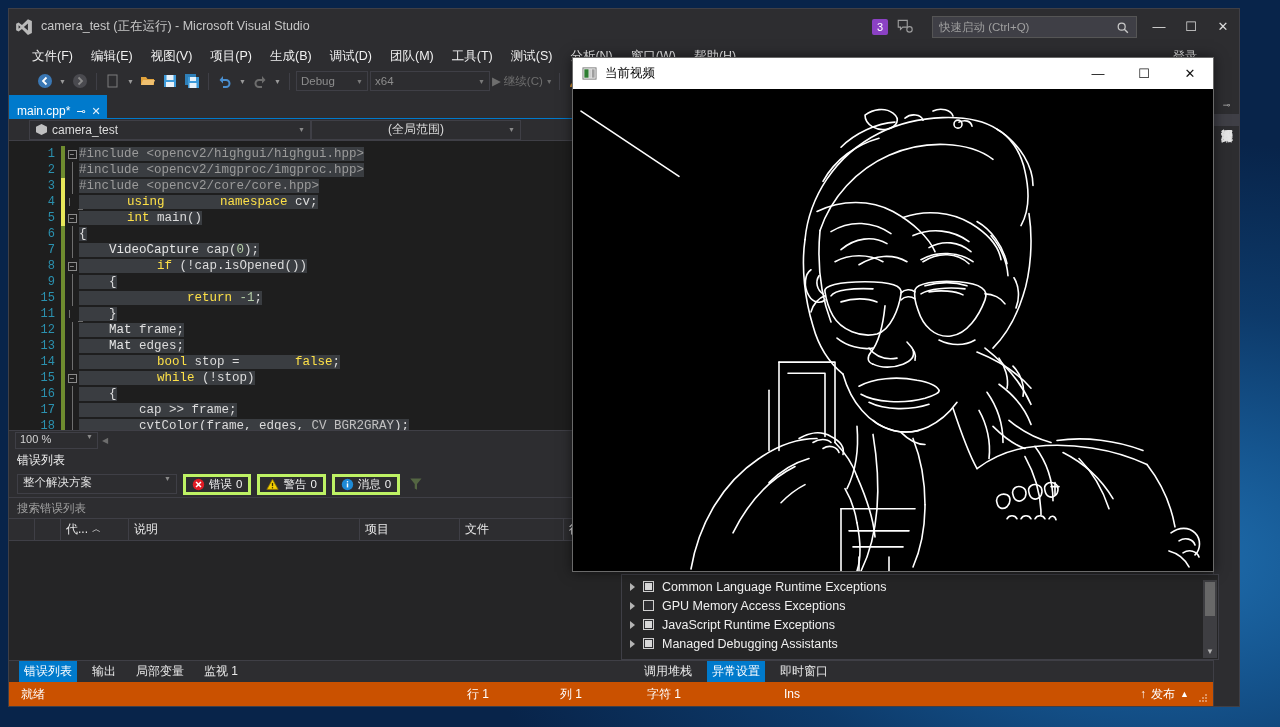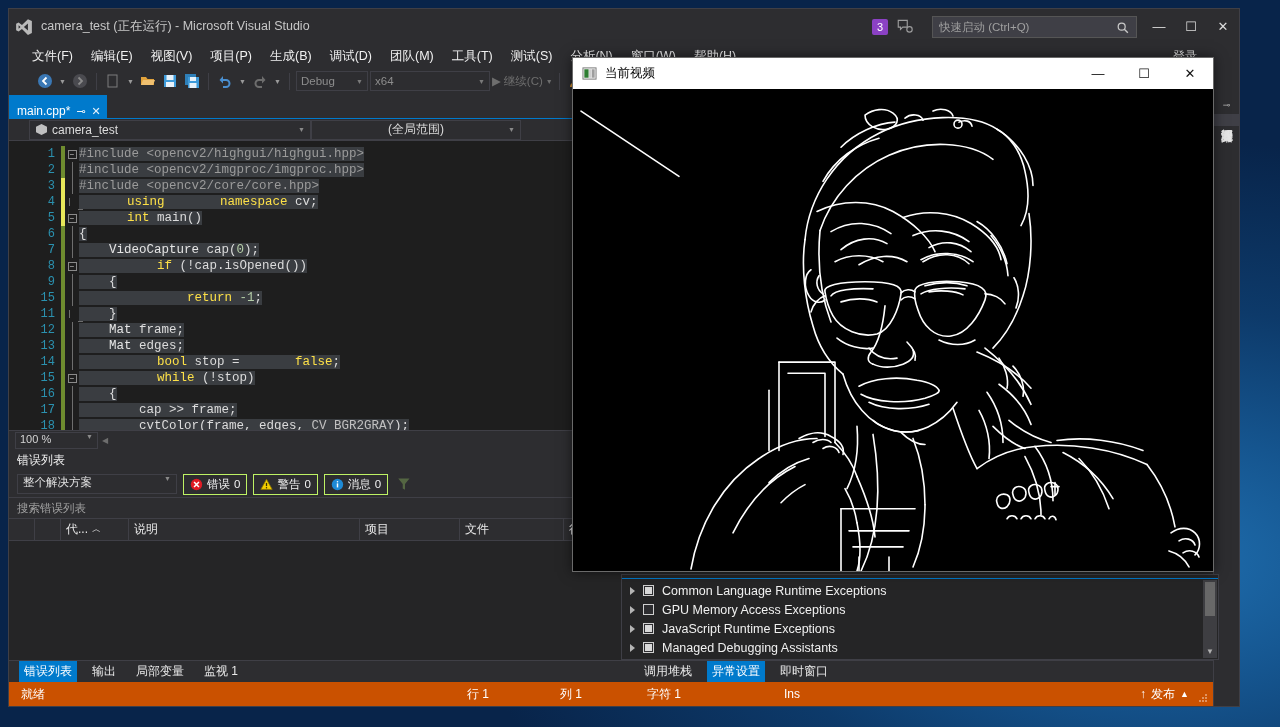--- a/index.html
+++ b/index.html
@@ -188,21 +188,21 @@
     height: 26px; display:flex; align-items:center; gap: 6px; padding: 0 8px;
     flex: 0 0 26px;
   }
   #scope-combo {
     width: 160px; height: 20px; background:#2d2d30; border:1px solid #3f3f46;
     color:#e0e0e0; font-size: 11.5px; display:flex; align-items:flex-start; padding:0 5px;
     position:relative;
   }
   #scope-combo .cb-arrow { position:absolute; right:5px; color:#8a8a8a; font-size:7px; }
   .sevbtn {
-    height: 21px; border: 1px solid #bef264; background:#2d2d30;
+    height: 21px; border: 3px solid #bef264; background:#2d2d30;
     display:flex; align-items:center; gap:4px; padding: 0 6px;
     font-size: 11.5px; color: #f1f1f1;
   }
   .sev-ico { width: 13px; height: 13px; }
   .filter-ico { width:18px;height:18px; opacity:.6; margin-left:2px;}
   #el-search {
     height: 20px; border-top: 1px solid #3f3f46; border-bottom: 1px solid #3f3f46;
     color: #a0a0a0; font-size: 11.5px; padding-left: 8px; display:flex; align-items:center;
     flex: 0 0 22px;
   }
@@ -232,21 +232,21 @@
     font-size: 12px; flex: 0 0 24px; position: relative;
   }
   #statusbar .ready { padding-left: 12px; }
   .sb-cell { position: absolute; }
   #sb-publish { position:absolute; right: 24px; display:flex; align-items:center; gap:5px;}
   #sb-grip { position:absolute; right:4px; bottom:2px; width:12px;height:12px; opacity:.6;}
 
   
   #exc-panel {
     position: absolute; left: 612px; top: 565px; width: 598px; height: 86px;
-    background: #252526; border: 1px solid #3f3f46; display:flex; flex-direction:column;
+    background: #252526; border: 1px solid #3f3f46; display:flex; flex-direction:row;
     overflow: hidden;
   }
   #exc-top { height: 4px; background:#252526; border-bottom:1px solid #007acc; }
   #exc-list { flex:1; padding-top: 2px; }
   .exc-row { height: 19px; display:flex; align-items:center; font-size: 12.5px;
              color: #f0f0f0; padding-left: 8px; gap:8px; }
   .tri { width: 0;height:0;border-left: 5px solid #b4b4b4; border-top: 4px solid transparent;
          border-bottom: 4px solid transparent; }
   .cbx { width: 11px; height: 11px; border: 1px solid #cfcfcf; background: #2d2d30;
          display:flex; align-items:center; justify-content:center; }

